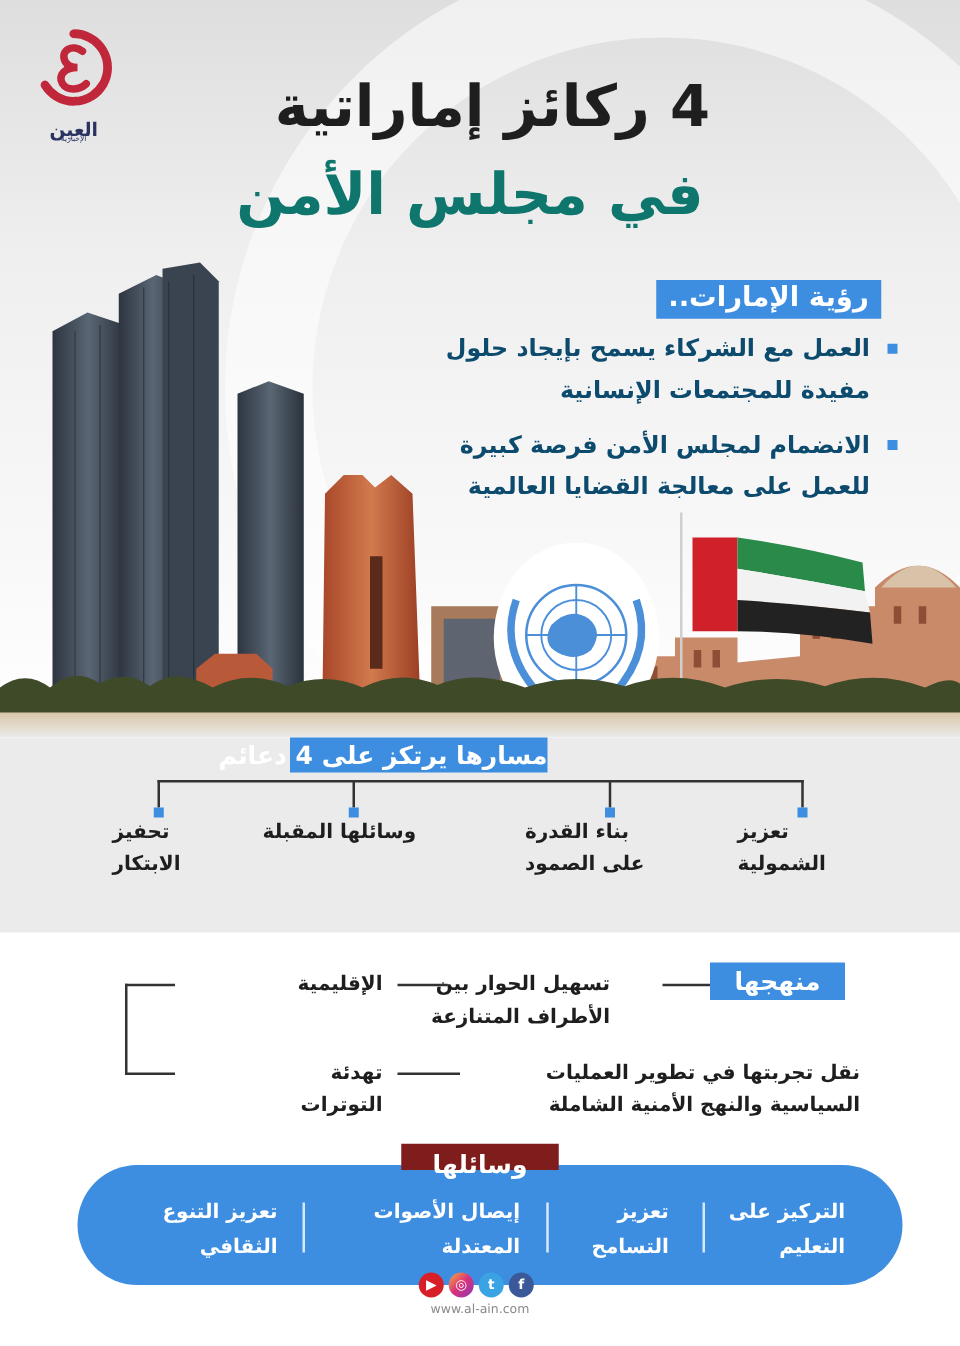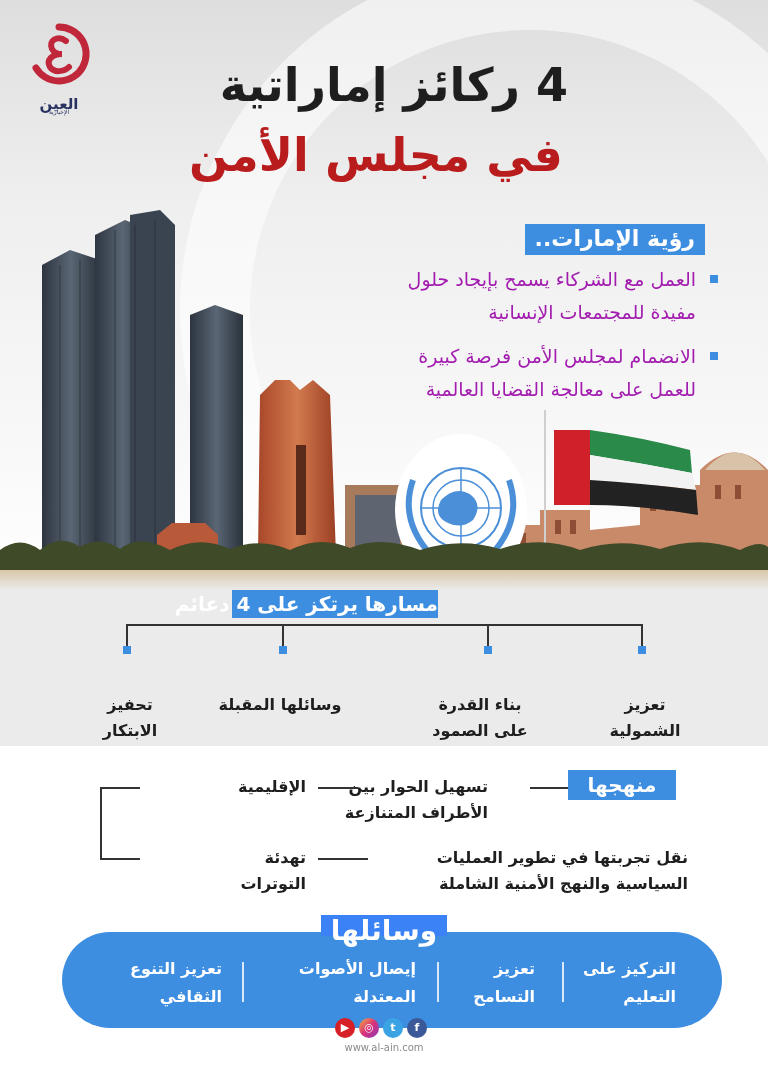--- a/index.html
+++ b/index.html
@@ -32,30 +32,30 @@
   .logo-sub {
     position: absolute; left: 0; top: 86px; width: 62px; text-align: center;
     color: #2a3262; font-size: 6px; direction: rtl;
   }
   .title1 {
     position: absolute; right: 200px; top: 58px;
     font-size: 46px; font-weight: bold; color: #1e1e1e; white-space: nowrap;
   }
   .title2 {
     position: absolute; right: 205px; top: 128px;
-    font-size: 46px; font-weight: bold; color: #b91c1c; white-space: nowrap;
+    font-size: 46px; font-weight: bold; color: #0f766e; white-space: nowrap;
   }
   .vision-tag {
     position: absolute; right: 63px; top: 224px;
     background: #3d8ee0; color: #fff; font-weight: bold; font-size: 22px;
     padding: 2px 10px 4px; white-space: nowrap;
   }
   .bullet {
     position: absolute; right: 50px; width: 420px;
-    font-size: 19px; font-weight: normal; line-height: 33px; color: #a21caf;
+    font-size: 19px; font-weight: bold; line-height: 33px; color: #0c4a6e;
     padding-right: 22px;
   }
   .bullet .sq {
     position: absolute; right: 0; top: 12px; width: 8px; height: 8px; background: #3d8ee0;
   }
   .skyline {
     position: absolute; left: 0; top: 205px; width: 768px; height: 385px;
     direction: ltr;
   }
   .pillars-bg {
@@ -64,37 +64,37 @@
   }
   .tag {
     position: absolute; background: #3d8ee0; color: #fff; font-weight: bold;
     white-space: nowrap; text-align: center;
   }
   .pillars-tag { left: 232px; top: 590px; width: 206px; height: 28px; font-size: 20px; line-height: 28px; }
   .tree-h { position: absolute; left: 126px; top: 624px; width: 517px; height: 2px; background: #333; }
   .tree-v { position: absolute; width: 2px; height: 22px; top: 624px; background: #333; }
   .tree-dot { position: absolute; width: 8px; height: 8px; top: 646px; background: #3d8ee0; }
   .pillar {
-    position: absolute; top: 692px; font-size: 16px; font-weight: bold; line-height: 26px;
-    color: #1e1e1e; text-align: center; white-space: nowrap;
+    position: absolute; top: 652px; font-size: 16px; font-weight: bold; line-height: 26px;
+    color: #1e1e1e; text-align: left; white-space: nowrap;
   }
   .approach-tag { left: 568px; top: 770px; width: 108px; height: 30px; font-size: 20px; line-height: 30px; }
   .approach-text {
     position: absolute; font-size: 16px; font-weight: bold; line-height: 26px;
     color: #1e1e1e; white-space: nowrap; text-align: right;
   }
   .hline { position: absolute; height: 1.5px; background: #333; }
   .vline { position: absolute; width: 1.5px; background: #333; }
   .means-pill {
     position: absolute; left: 62px; top: 932px; width: 660px; height: 96px;
     background: #3d8ee0; border-radius: 48px;
   }
   .means-tag {
-    left: 321px; top: 915px; width: 126px; height: 21px; font-size: 28px; line-height: 32px;
-    background: #3b82f6;
+    left: 321px; top: 915px; width: 126px; height: 21px; font-size: 20px; line-height: 32px;
+    background: #7f1d1d;
   }
   .means-item {
     position: absolute; top: 955px; font-size: 16px; font-weight: bold; line-height: 28px;
     color: #fff; text-align: right; white-space: nowrap;
   }
   .means-sep { position: absolute; top: 962px; width: 1.5px; height: 40px; background: rgba(255,255,255,0.8); }
   .social {
     position: absolute; top: 1018px; width: 20px; height: 20px; border-radius: 50%;
     color: #fff; font-size: 11px; font-weight: bold; text-align: center; line-height: 20px;
     direction: ltr;

